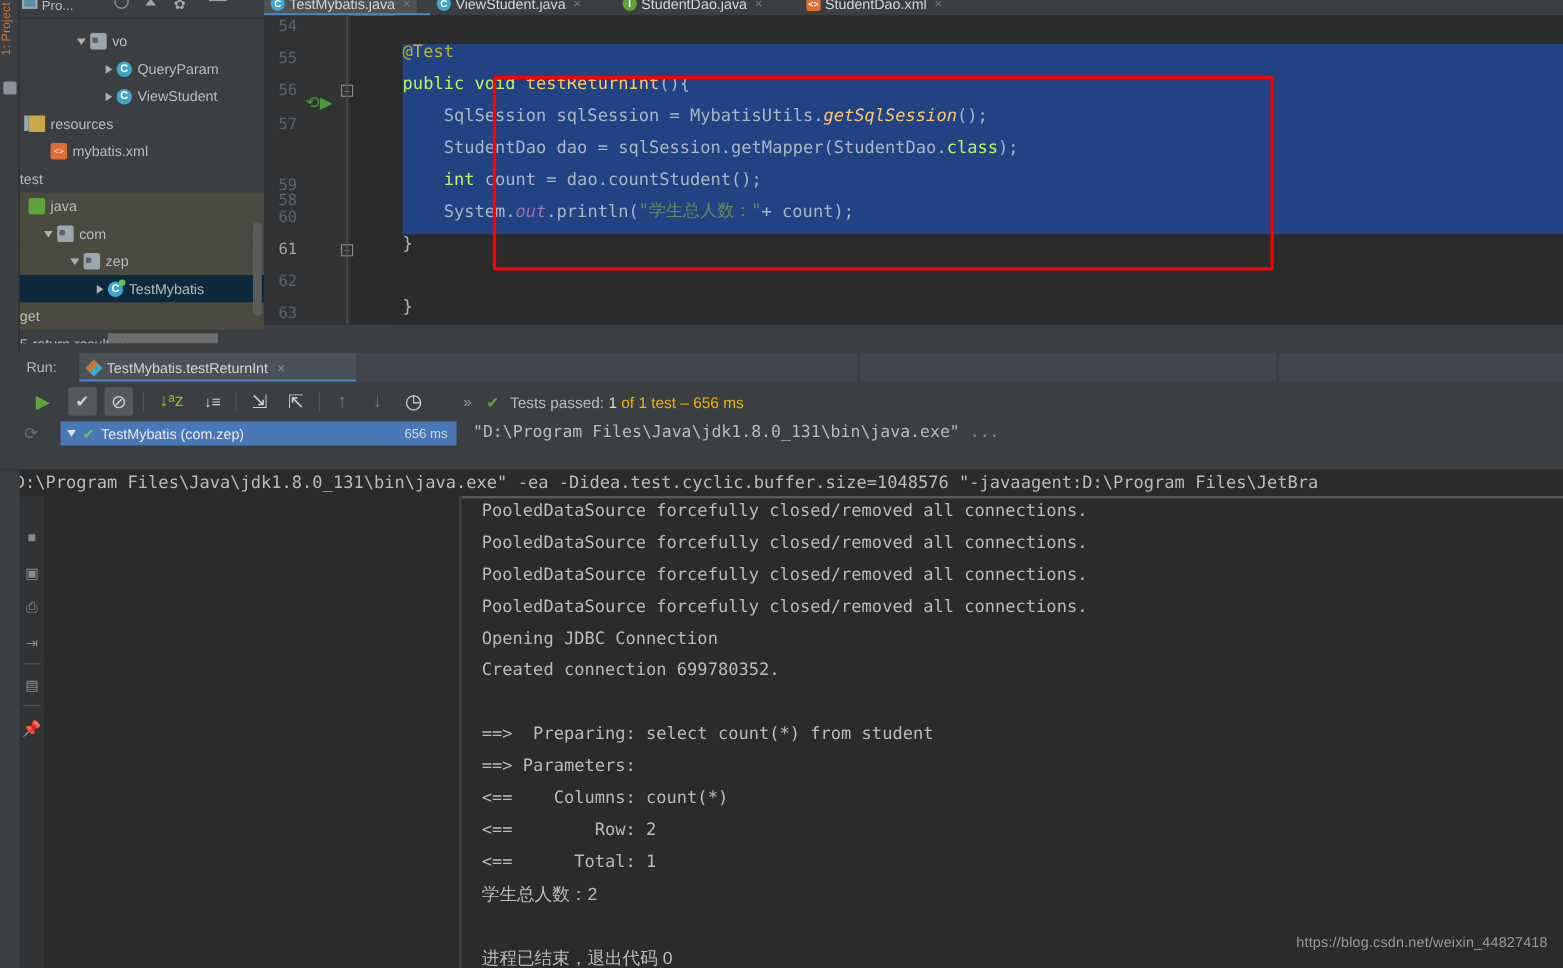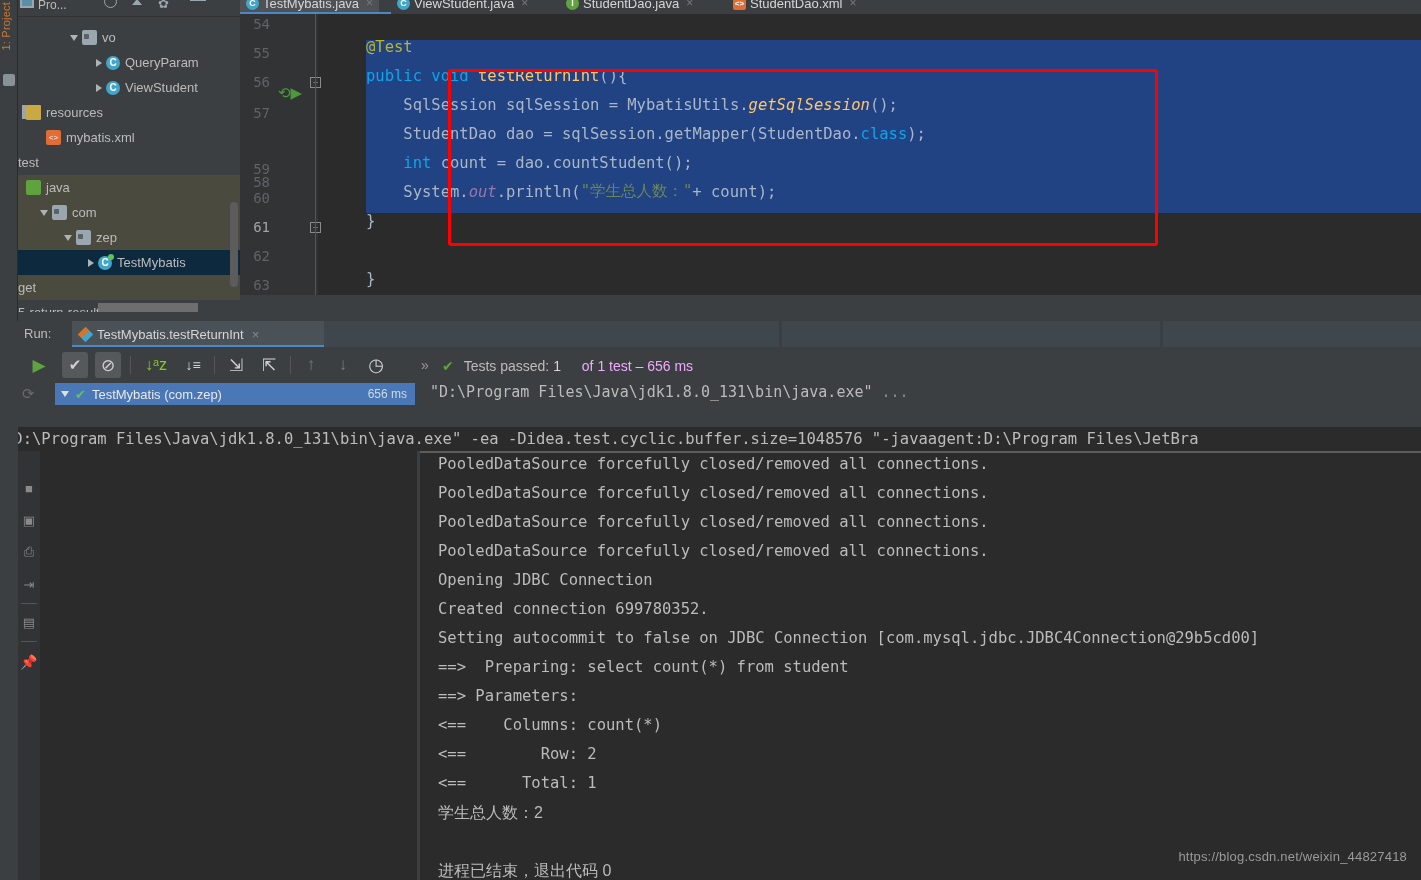--- a/index.html
+++ b/index.html
@@ -95,21 +95,21 @@
   .fold {
     position:absolute; left:70px; width:11px; height:11px;
     border:1px solid #8a8a8a; color:#8a8a8a; font-size:9px; text-align:center; line-height:9px;
   }
   #code-area { position:absolute; left:78px; top:14px; width:1103px; height:281px; background:#2b2b2b;margin-left:40px; }
   #sel-band { position:absolute; left:8px; top:26px; width:1095px; height:173px; background:#214283; }
   .cline {
     position:absolute; left:0; height:29px; display:flex; align-items:center;
     font-family:"DejaVu Sans Mono", monospace; font-size:15.5px; white-space:pre;
   }
-  .kw { color:#0ea5e9; }
+  .kw { color:#bef264; }
   .anno { color:#bbb529; }
   .meth { color:#ffc66d; }
   .plain { color:#a9b7c6; }
   .str { color:#6a8759; }
   .stat { color:#9876aa; font-style:italic; }
   .sfield { font-style:italic; }
   .cmt { color:#808080; }
   #redbox-code {
     position:absolute; left:90px; top:55px; width:710px; height:177px;
     border:3px solid #fe0000; border-radius:3px;
@@ -136,21 +136,21 @@
   #run-toolbar { position:absolute; left:18px; top:26px; width:1403px; height:36px; background:#3c3f41; }
   .tbtn {
     position:absolute; top:5px; width:26px; height:26px;
     display:flex; align-items:center; justify-content:center;
     font-size:15px; color:#9a9a9a;
   }
   .tbtn.on { background:#55595b; border-radius:3px; }
   .tbsep { position:absolute; top:9px; width:1px; height:18px; background:#555; }
   #test-status { position:absolute; left:400px; top:11px; font-size:14px; color:#bbbbbb; white-space:nowrap;}
   #test-status .ok { color:#5fa33f; }
-  #test-status .dim { color:#f0abfc;margin-left:17px; }
+  #test-status .dim { color:#eab308; }
   #test-status .num { color:#d6d6d6; }
 
   #tree-row {
     position:absolute; left:55px; top:62px; width:360px; height:22px;
     background:#4a77b5; display:flex; align-items:center; font-size:13px; color:#e8e8e8;
   }
   #tree-row .tri { width:0;height:0;border-top:6px solid #e0e0e0;border-left:4px solid transparent;border-right:4px solid transparent; margin:0 6px;}
   #tree-row .chk { color:#61c554; margin-right:6px; font-size:13px; }
   #tree-row .ms { position:absolute; right:8px; font-size:12px; color:#cfd8e3; }
   #rerun-ico { position:absolute; left:22px; top:64px; font-size:15px; color:#6b6b6b; }
@@ -440,21 +440,20 @@
     <div id="console-divider"></div>
     <div id="console-scroll-top"></div>
 
     <div id="console-text">
       <div class="logline" style="top:4px;">PooledDataSource forcefully closed/removed all connections.</div>
       <div class="logline" style="top:33px;">PooledDataSource forcefully closed/removed all connections.</div>
       <div class="logline" style="top:62px;">PooledDataSource forcefully closed/removed all connections.</div>
       <div class="logline" style="top:91px;">PooledDataSource forcefully closed/removed all connections.</div>
       <div class="logline" style="top:120px;">Opening JDBC Connection</div>
       <div class="logline" style="top:149px;">Created connection 699780352.</div>
-      <div class="logline" style="top:178px;">Setting autocommit to false on JDBC Connection [com.mysql.jdbc.JDBC4Connection@29b5cd00]</div>
       <div class="logline" style="top:207px;">==&gt;  Preparing: select count(*) from student</div>
       <div class="logline" style="top:236px;">==&gt; Parameters: </div>
       <div class="logline" style="top:265px;">&lt;==    Columns: count(*)</div>
       <div class="logline" style="top:294px;">&lt;==        Row: 2</div>
       <div class="logline" style="top:323px;">&lt;==      Total: 1</div>
       <div class="logline" style="top:352px; font-family:'Liberation Sans',sans-serif; font-size:16px;">学生总人数：2</div>
       <div class="logline" style="top:410px; font-family:'Liberation Sans',sans-serif; font-size:16px;">进程已结束，退出代码 0</div>
     </div>
 
     <div id="watermark">https://blog.csdn.net/weixin_44827418</div>

